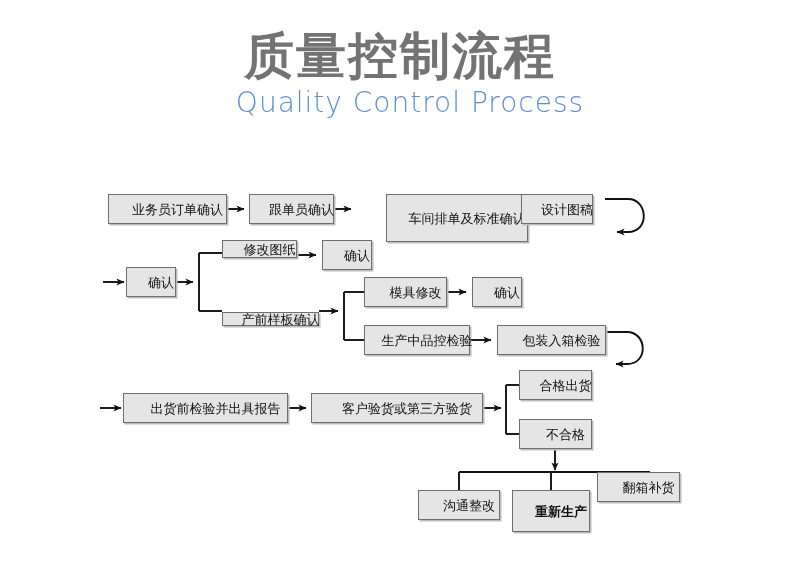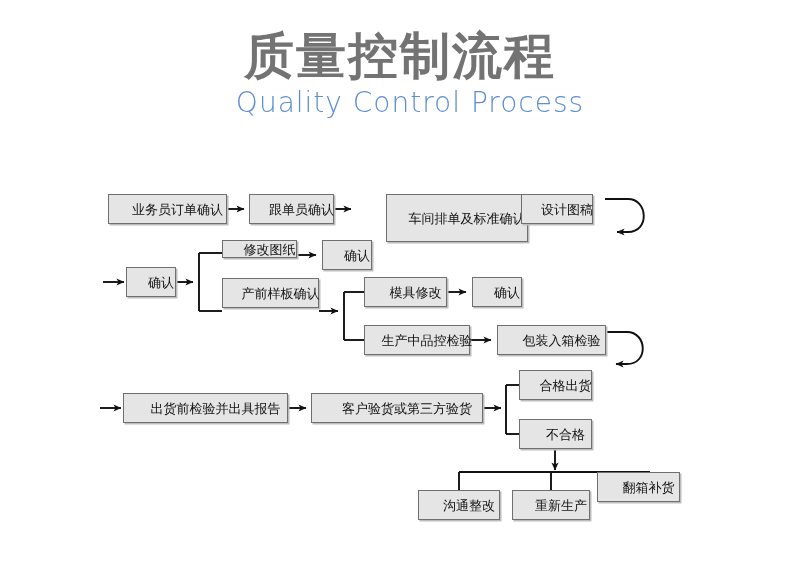--- a/index.html
+++ b/index.html
@@ -150,21 +150,21 @@
 
   <div class="node" style="left:126px; top:267px; width:50px; height:30px;">
     <span>确认</span>
   </div>
   <div class="node" style="left:222px; top:240px; width:75px; height:18px;">
     <span>修改图纸</span>
   </div>
   <div class="node" style="left:322px; top:240px; width:50px; height:30px;">
     <span>确认</span>
   </div>
-  <div class="node" style="left:222px; top:278px; width:97px; height:30px;">
+  <div class="node" style="left:222px; top:312px; width:97px; height:14px;">
     <span>产前样板确认</span>
   </div>
   <div class="node" style="left:364px; top:277px; width:83px; height:30px;">
     <span>模具修改</span>
   </div>
   <div class="node" style="left:472px; top:277px; width:50px; height:30px;">
     <span>确认</span>
   </div>
   <div class="node" style="left:364px; top:325px; width:106px; height:30px;">
     <span>生产中品控检验</span>
@@ -182,20 +182,20 @@
   <div class="node" style="left:519px; top:370px; width:73px; height:30px;">
     <span>合格出货</span>
   </div>
   <div class="node" style="left:519px; top:419px; width:73px; height:30px;">
     <span>不合格</span>
   </div>
 
   <div class="node" style="left:418px; top:490px; width:82px; height:30px;">
     <span>沟通整改</span>
   </div>
-  <div class="node" style="left:512px; top:490px; width:78px; height:30px;">
+  <div class="node" style="left:512px; top:490px; width:78px; height:42px;font-weight:bold;">
     <span>重新生产</span>
   </div>
   <div class="node" style="left:597px; top:472px; width:83px; height:30px;">
     <span>翻箱补货</span>
   </div>
 
 </div>
 
 </body></html>

